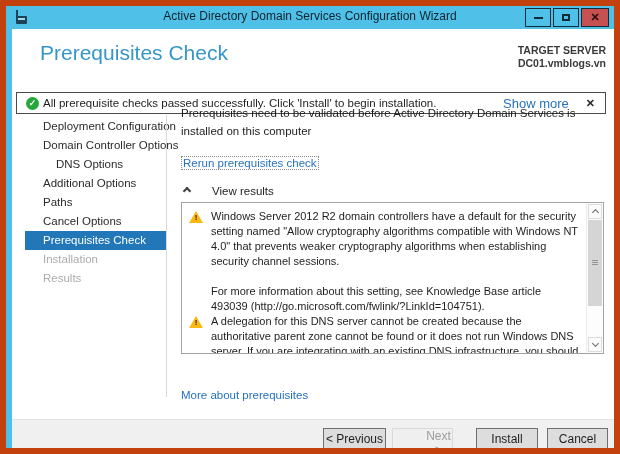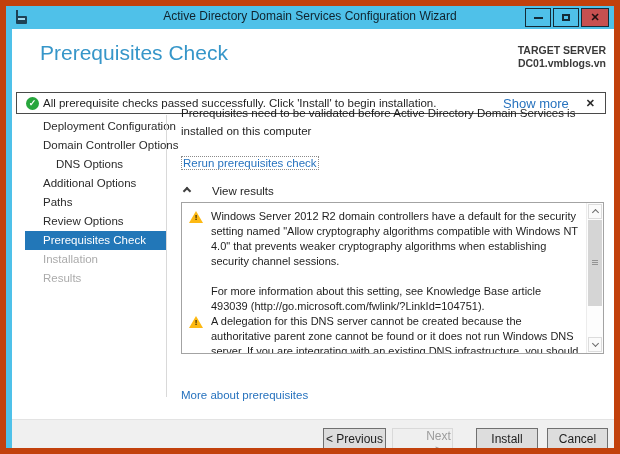--- a/index.html
+++ b/index.html
@@ -127,21 +127,21 @@
       <span class="showmore">Show more</span>
       <span class="banner-close">✕</span>
     </div>
 
     <div class="sidebar">
       <div class="nav-item">Deployment Configuration</div>
       <div class="nav-item">Domain Controller Options</div>
       <div class="nav-item indent">DNS Options</div>
       <div class="nav-item">Additional Options</div>
       <div class="nav-item">Paths</div>
-      <div class="nav-item">Review Options</div>
+      <div class="nav-item">Cancel Options</div>
       <div class="nav-item selected">Prerequisites Check</div>
       <div class="nav-item disabled">Installation</div>
       <div class="nav-item disabled">Results</div>
     </div>
     <div class="divider"></div>
 
     <div class="intro">Prerequisites need to be validated before Active Directory Domain Services is installed on this computer</div>
     <span class="rerun">Rerun prerequisites check</span>
 
     <div class="view-results">

